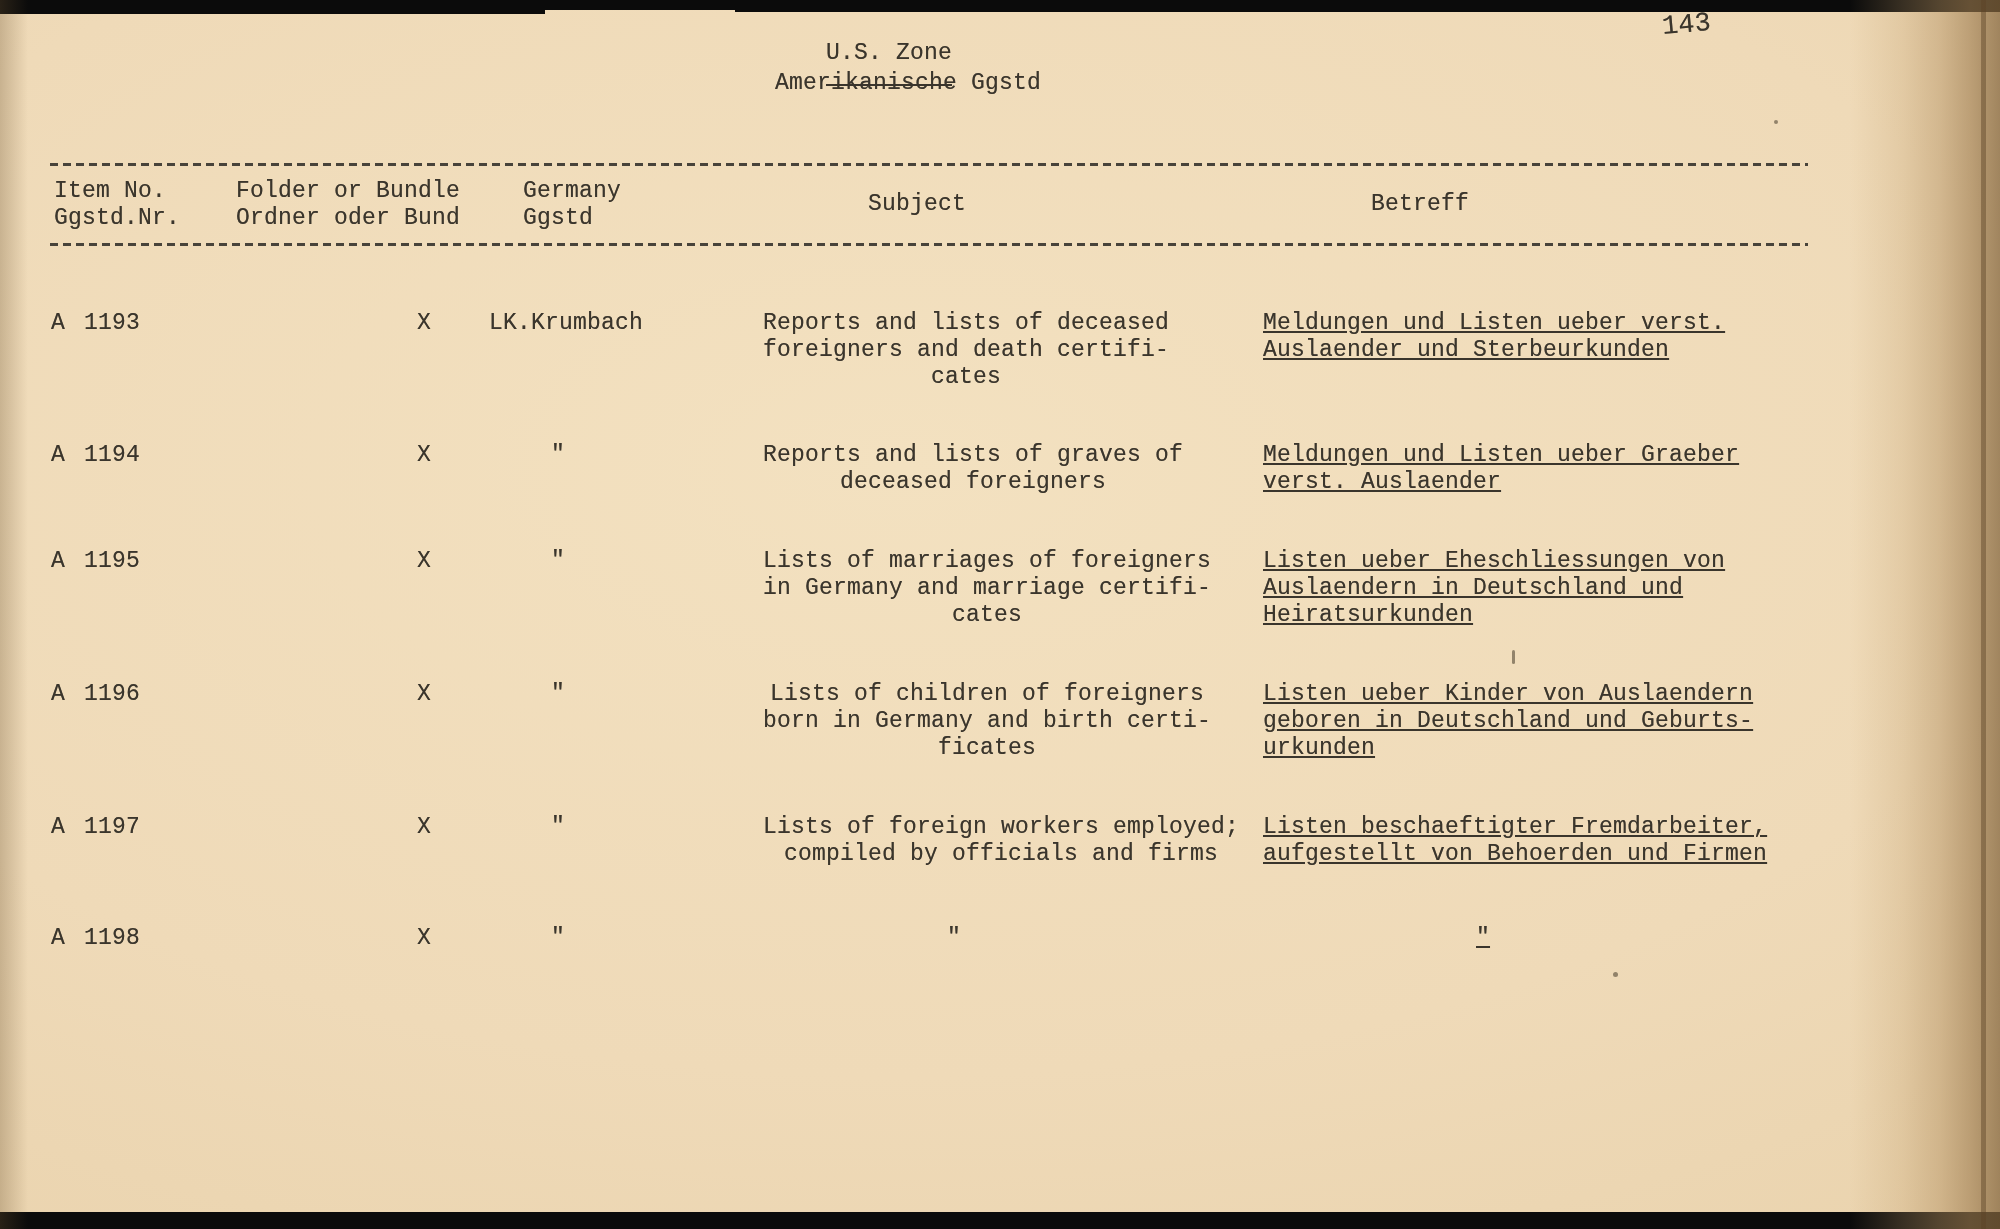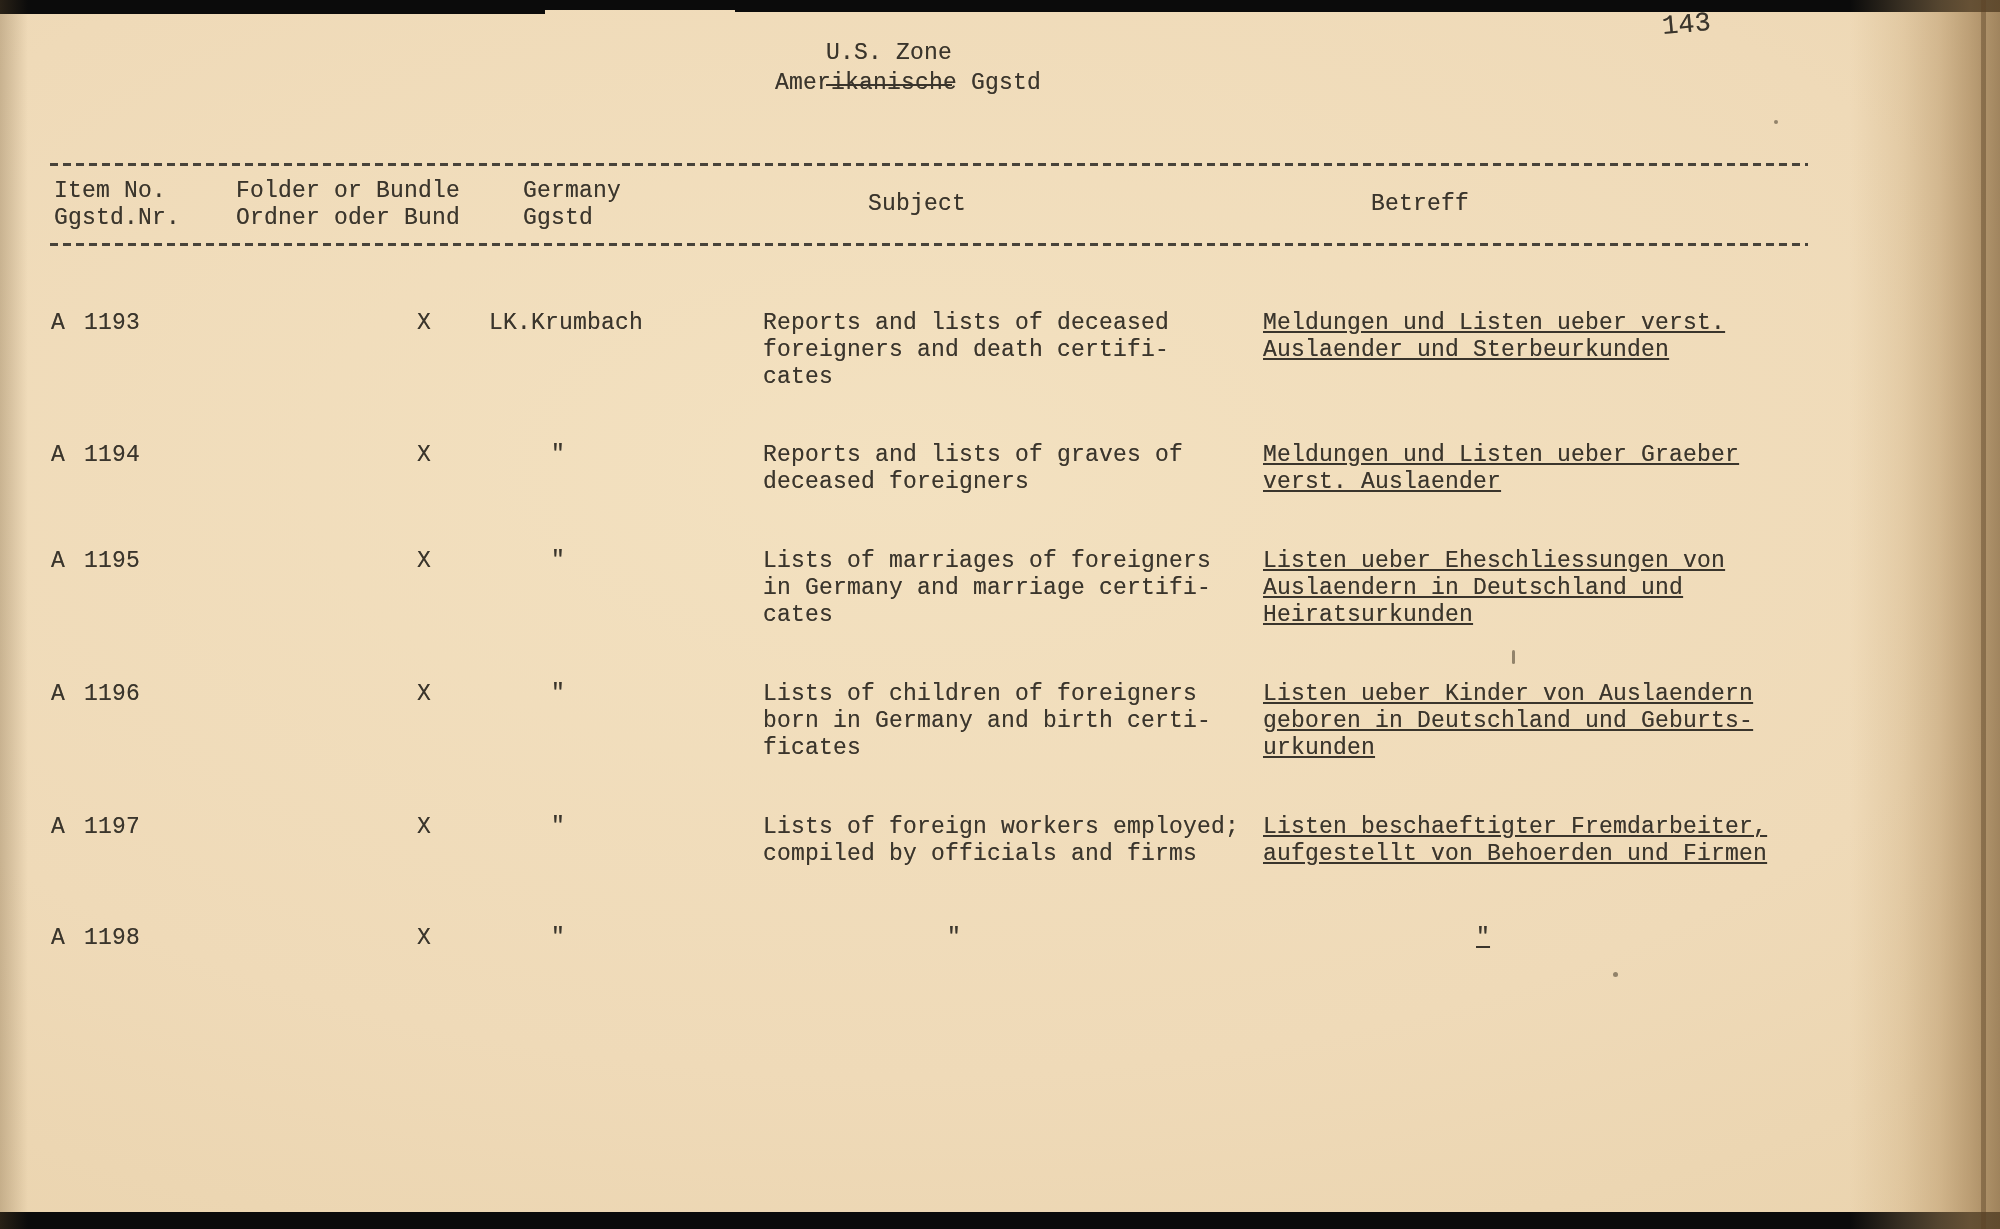--- a/index.html
+++ b/index.html
@@ -78,21 +78,21 @@
   .h-subject     { left: 868px;  top: 191px; }
   .h-betreff     { left: 1371px; top: 191px; }
 
   
   .row { position: absolute; left: 0; top: 0; width: 100%; height: 0; }
   .c-prefix   { left: 51px; }
   .c-num      { left: 84px; }
   .c-x        { left: 417px; }
   .c-district { left: 489px; }
   .c-district.ditto { left: 551px; }
-  .c-subject  { left: 763px; }
+  .c-subject  { left: 763px; text-align: center; }
   .c-subject.ditto  { left: 947px; }
   .c-betreff  { left: 1263px; text-decoration: underline; }
   .c-betreff.ditto  { left: 1476px; }
 
   .row-1 .t { top: 310px; }
   .row-2 .t { top: 442px; }
   .row-3 .t { top: 548px; }
   .row-4 .t { top: 681px; }
   .row-5 .t { top: 814px; }
   .row-6 .t { top: 925px; }

